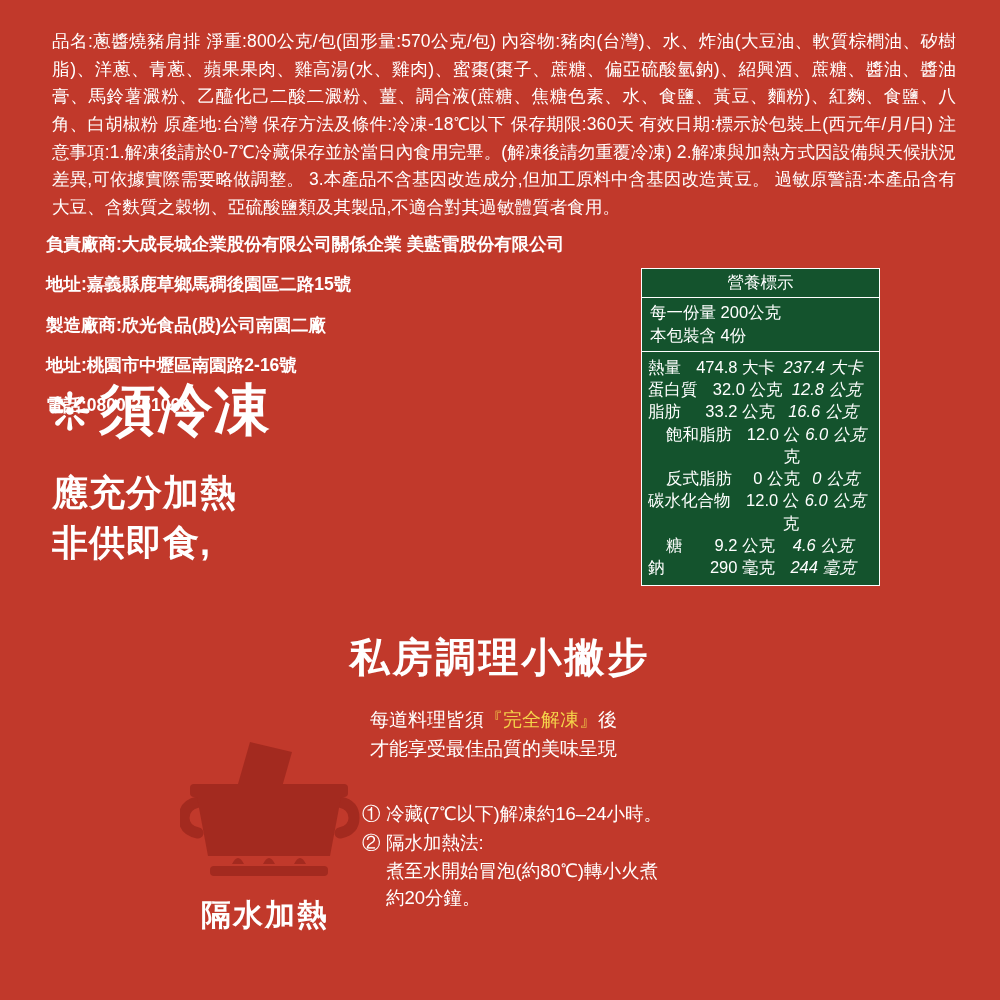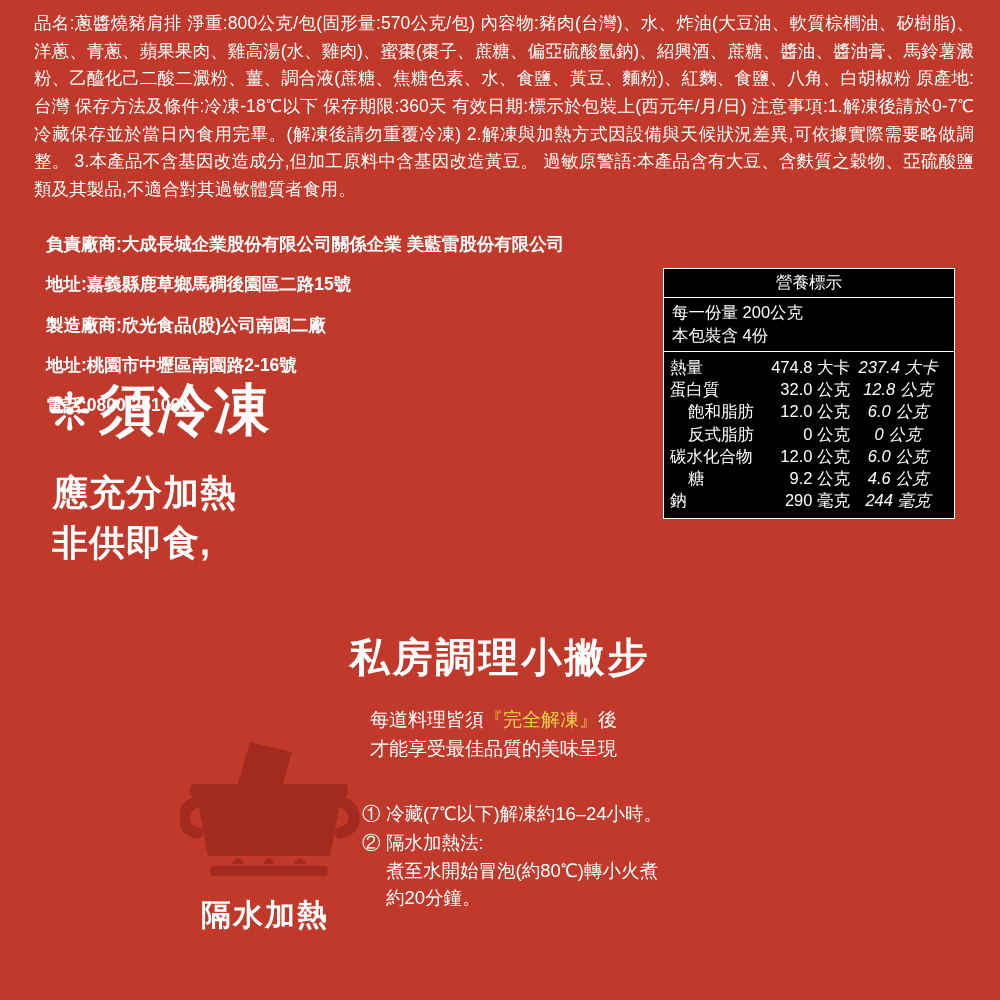--- a/index.html
+++ b/index.html
@@ -21,21 +21,21 @@
     position: absolute;
     left: 34px;
     top: 10px;
     width: 940px;
     font-size: 17.5px;
     line-height: 1.58;
     letter-spacing: 0.1px;
     text-align: justify;
   }
   .info-block p {
-    margin: 0;
+    margin: 18px;
   }
 
   .company-block {
     position: absolute;
     left: 34px;
     top: 218px;
     font-size: 17.5px;
     line-height: 1.62;
   }
   .company-block p { margin: 12px; font-weight: bold; }
@@ -66,24 +66,24 @@
     top: 468px;
     font-size: 36px;
     font-weight: bold;
     line-height: 1.38;
     letter-spacing: 1px;
   }
 
   
   .nutrition {
     position: absolute;
-    left: 663px;
+    left: 641px;
     top: 268px;
-    width: 292px;
-    background: #000000;
+    width: 239px;
+    background: #14532d;
     border: 1.5px solid #ffffff;
     font-size: 16.5px;
     box-sizing: border-box;
   }
   .nutrition .nt-title {
     text-align: center;
     padding: 3px 0 3px;
     border-bottom: 1.5px solid #ffffff;
     font-size: 16.5px;
   }
@@ -209,20 +209,25 @@
         <span class="c0">熱量</span>
         <span class="c1">474.8 大卡</span>
         <span class="c2">237.4 大卡</span>
       </div>
       <div class="nt-row">
         <span class="c0">蛋白質</span>
         <span class="c1">32.0 公克</span>
         <span class="c2">12.8 公克</span>
       </div>
       <div class="nt-row">
+        <span class="c0">脂肪</span>
+        <span class="c1">33.2 公克</span>
+        <span class="c2">16.6 公克</span>
+      </div>
+      <div class="nt-row">
         <span class="c0 indent">飽和脂肪</span>
         <span class="c1">12.0 公克</span>
         <span class="c2">6.0 公克</span>
       </div>
       <div class="nt-row">
         <span class="c0 indent">反式脂肪</span>
         <span class="c1">0 公克</span>
         <span class="c2">0 公克</span>
       </div>
       <div class="nt-row">

